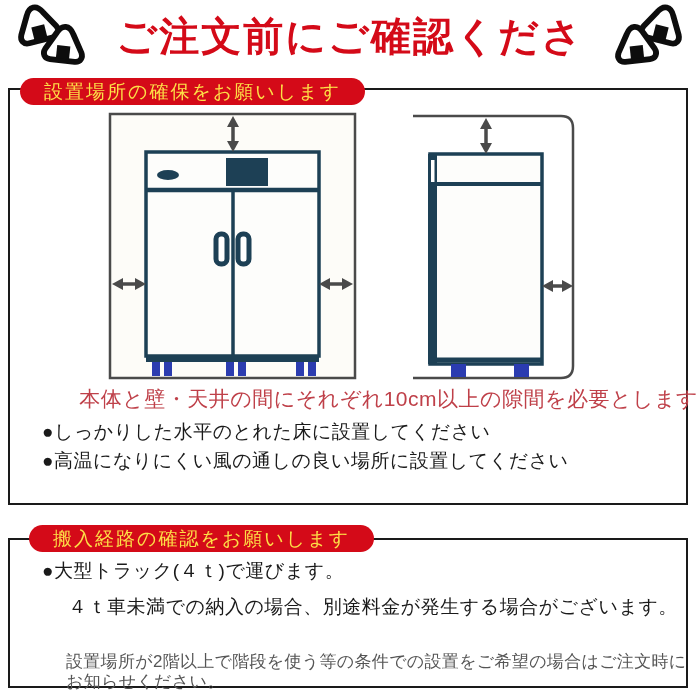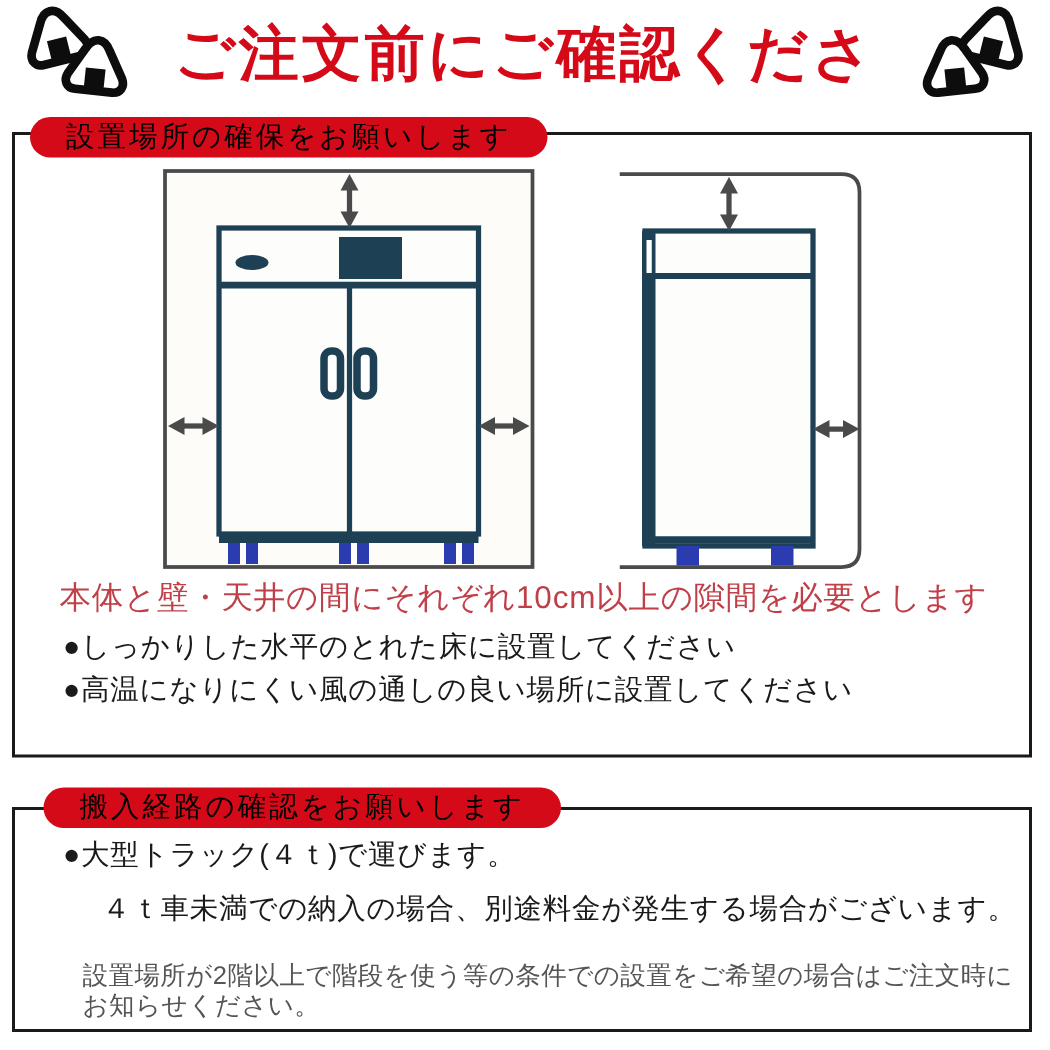--- a/index.html
+++ b/index.html
@@ -12,41 +12,41 @@
              font-size:40px;font-weight:bold;letter-spacing:2px;color:#d40a18;line-height:56px;}
   .onigiri{position:absolute;top:2px;width:88px;height:66px;display:block;}
   .onigiri.left{left:10px;}
   .onigiri.right{right:10px;transform:scaleX(-1);}
 
   
   .box{position:absolute;left:8px;width:680px;border:2px solid #1a1a1a;background:#fff;box-sizing:border-box;}
   .box1{top:88px;height:417px;}
   .box2{top:538px;height:150px;}
   .pill{position:absolute;height:27px;line-height:27px;border-radius:14px;background:#d40a18;
-        color:#000000;font-size:19px;letter-spacing:2px;padding:0 24px;white-space:nowrap;z-index:3;}
+        color:#fde047;font-size:19px;letter-spacing:2px;padding:0 24px;white-space:nowrap;z-index:3;}
   .pill1{left:20px;top:78px;}
   .pill2{left:29px;top:525px;}
 
   
   .diagram{position:absolute;z-index:1;}
   .diagram-front{left:108px;top:112px;width:250px;height:270px;}
   .diagram-side{left:413px;top:112px;width:170px;height:270px;}
 
   
-  .emphasis{position:absolute;left:10px;top:386px;width:678px;margin:0;text-align:center;
+  .emphasis{position:absolute;left:20px;top:386px;width:678px;margin:0;text-align:right;
             font-size:21px;letter-spacing:0.5px;color:#bf4049;line-height:26px;}
   .bullets{position:absolute;left:42px;top:417px;margin:0;padding:0;list-style:none;}
   .bullets li{font-size:19px;line-height:29px;color:#1a1a1a;letter-spacing:0.5px;}
 
   
   .b-line{position:absolute;left:42px;margin:0;font-size:19px;color:#1a1a1a;letter-spacing:0.5px;line-height:24px;}
   .b-line.l1{top:559px;}
   .b-sub{position:absolute;left:60px;top:587px;margin:8px;font-size:19px;color:#1a1a1a;letter-spacing:0.5px;line-height:24px;}
   .b-line.l3{top:613px;font-weight:bold;}
-  .note{position:absolute;left:55px;top:641px;width:630px;margin:0;font-size:17px;color:#555;
+  .note{position:absolute;left:55px;top:641px;width:630px;margin:11px;font-size:17px;color:#555;
         letter-spacing:0.3px;line-height:20px;}
 </style>
 </head>
 <body>
 
 <div class="page">
 
   <header class="hdr">
     <span class="onigiri left">
       <svg viewBox="0 0 100 80" width="88" height="66">

